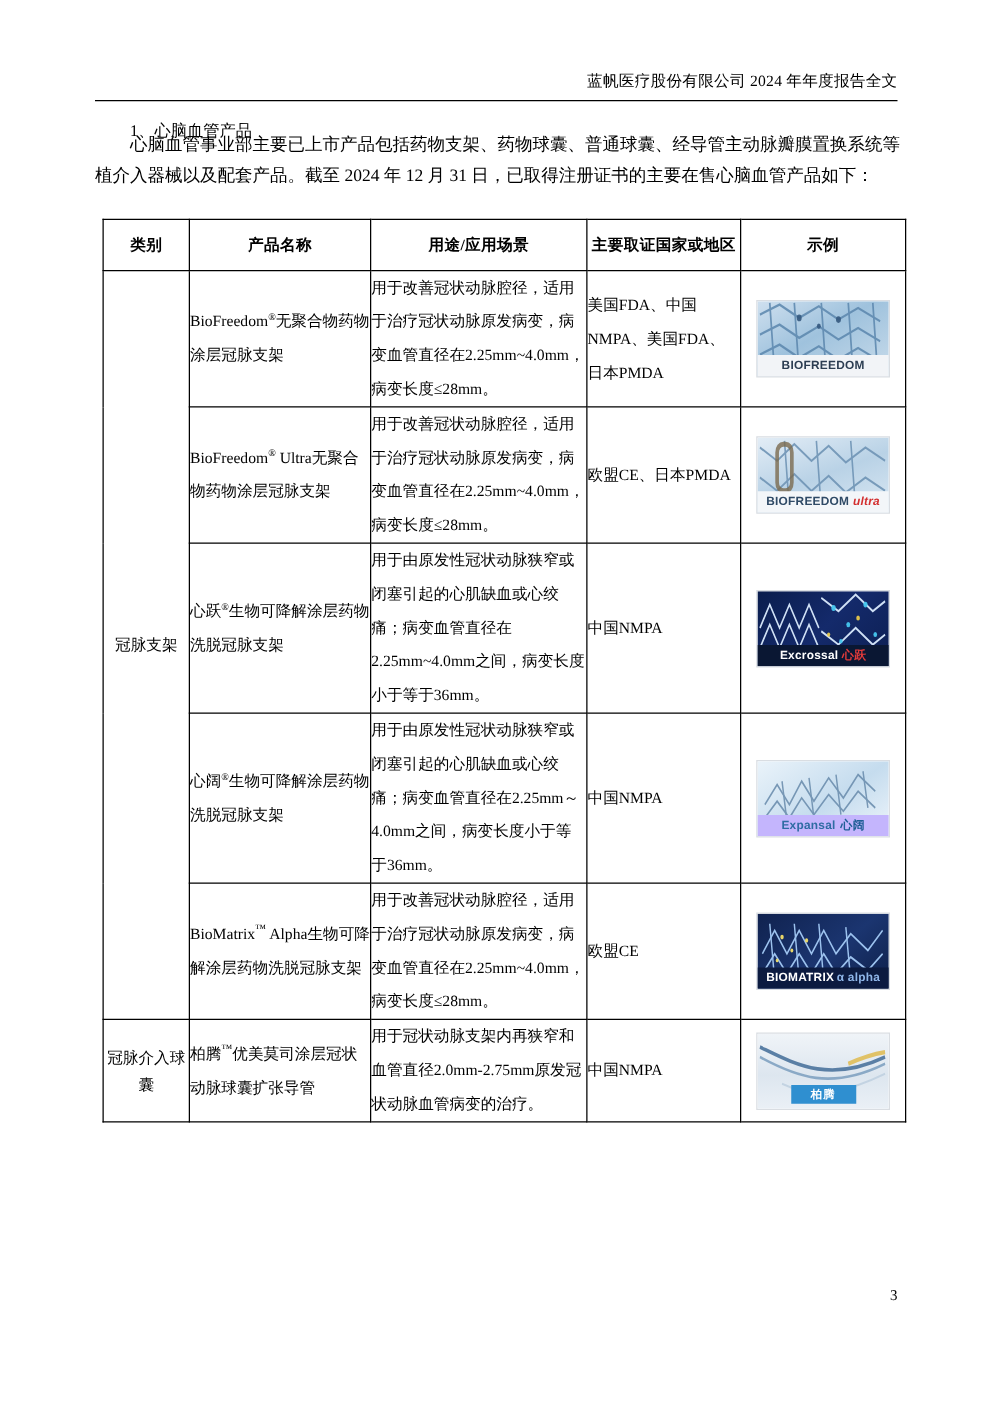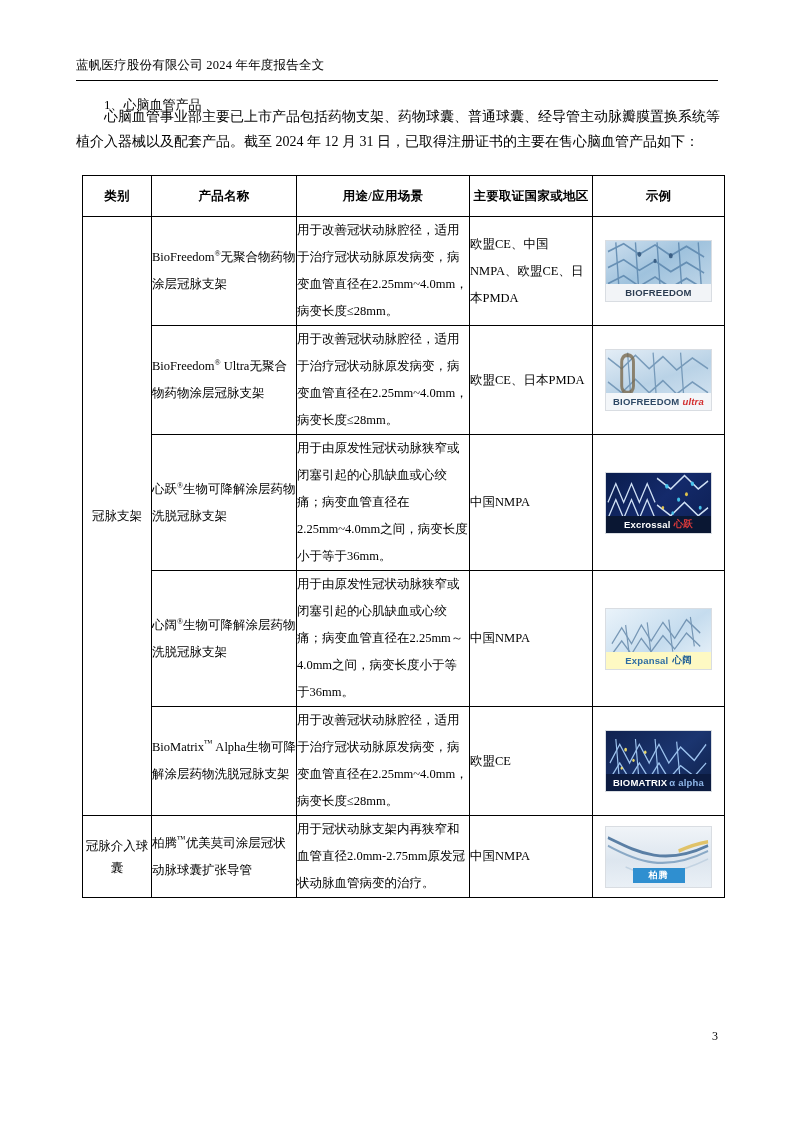--- a/index.html
+++ b/index.html
@@ -20,22 +20,22 @@
     background: #ffffff;
     box-sizing: border-box;
     overflow: hidden;
   }
 
   
   .page-header {
     position: absolute;
     top: 56px;
     left: 76px;
-    right: 64px;
-    text-align: left;
+    right: 75px;
+    text-align: right;
     font-size: 12.5px;
     line-height: 18px;
     letter-spacing: 0.2px;
     white-space: nowrap;
   }
   .header-rule {
     position: absolute;
     top: 80px;
     left: 76px;
     width: 642px;
@@ -170,21 +170,21 @@
   .t-bfu .label { background: #f3f6f9; color: #2f4a66; }
   .t-bfu .label .accent { color: #d32f2f; font-style: italic; margin-left: 3px; }
 
   
   .t-ex .mesh { background: linear-gradient(135deg,#0a1d4d 0%,#142a6b 50%,#0d1f52 100%); }
   .t-ex .label { background: #0a1733; color: #ffffff; }
   .t-ex .label .accent { color: #e23b3b; margin-left: 3px; }
 
   
   .t-xp .mesh { background: linear-gradient(145deg,#eaf3fa 0%,#c5dcee 55%,#eef5fb 100%); }
-  .t-xp .label { background: #fef9c3; color: #2e6ca3; }
+  .t-xp .label { background: #c4b5fd; color: #2e6ca3; }
   .t-xp .label .accent { color: #1f5e96; margin-left: 4px; }
 
   
   .t-bm .mesh { background: linear-gradient(140deg,#10224f 0%,#1b3570 55%,#0e2049 100%); }
   .t-bm .label { background: #0c1b40; color: #ffffff; }
   .t-bm .label .accent { color: #8fb6e8; margin-left: 2px; }
 
   
   .t-bt .mesh { background: linear-gradient(180deg,#f0f4f8 0%,#dde6ef 55%,#eaf0f6 100%); }
   .t-bt .label {
@@ -235,21 +235,21 @@
       </tr>
     </thead>
     <tbody>
 
       <tr>
         <td class="cell-cat" rowspan="5">冠脉支架</td>
         <td class="cell-name">
           <span>BioFreedom</span><sup class="reg">®</sup><span>无聚合物药物涂层冠脉支架</span>
         </td>
         <td class="cell-use">用于改善冠状动脉腔径，适用于治疗冠状动脉原发病变，病变血管直径在2.25mm~4.0mm，病变长度≤28mm。</td>
-        <td class="cell-region">欧盟CE、中国NMPA、欧盟CE、日本PMDA</td>
+        <td class="cell-region">美国FDA、中国NMPA、美国FDA、日本PMDA</td>
         <td class="cell-example">
           <div class="thumb t-bf">
             <div class="mesh">
               <svg viewBox="0 0 107 45" preserveAspectRatio="none" aria-hidden="true">
                 <g stroke="#5b86ad" stroke-width="1.4" fill="none" opacity="0.85">
                   <path d="M2 8 L18 2 L34 10 L50 3 L66 11 L82 4 L100 12"></path>
                   <path d="M2 20 L18 14 L34 22 L50 15 L66 23 L82 16 L100 24"></path>
                   <path d="M2 32 L18 26 L34 34 L50 27 L66 35 L82 28 L100 36"></path>
                   <path d="M10 1 L14 44 M30 1 L34 44 M52 1 L56 44 M74 1 L78 44 M94 1 L98 44"></path>
                 </g>

